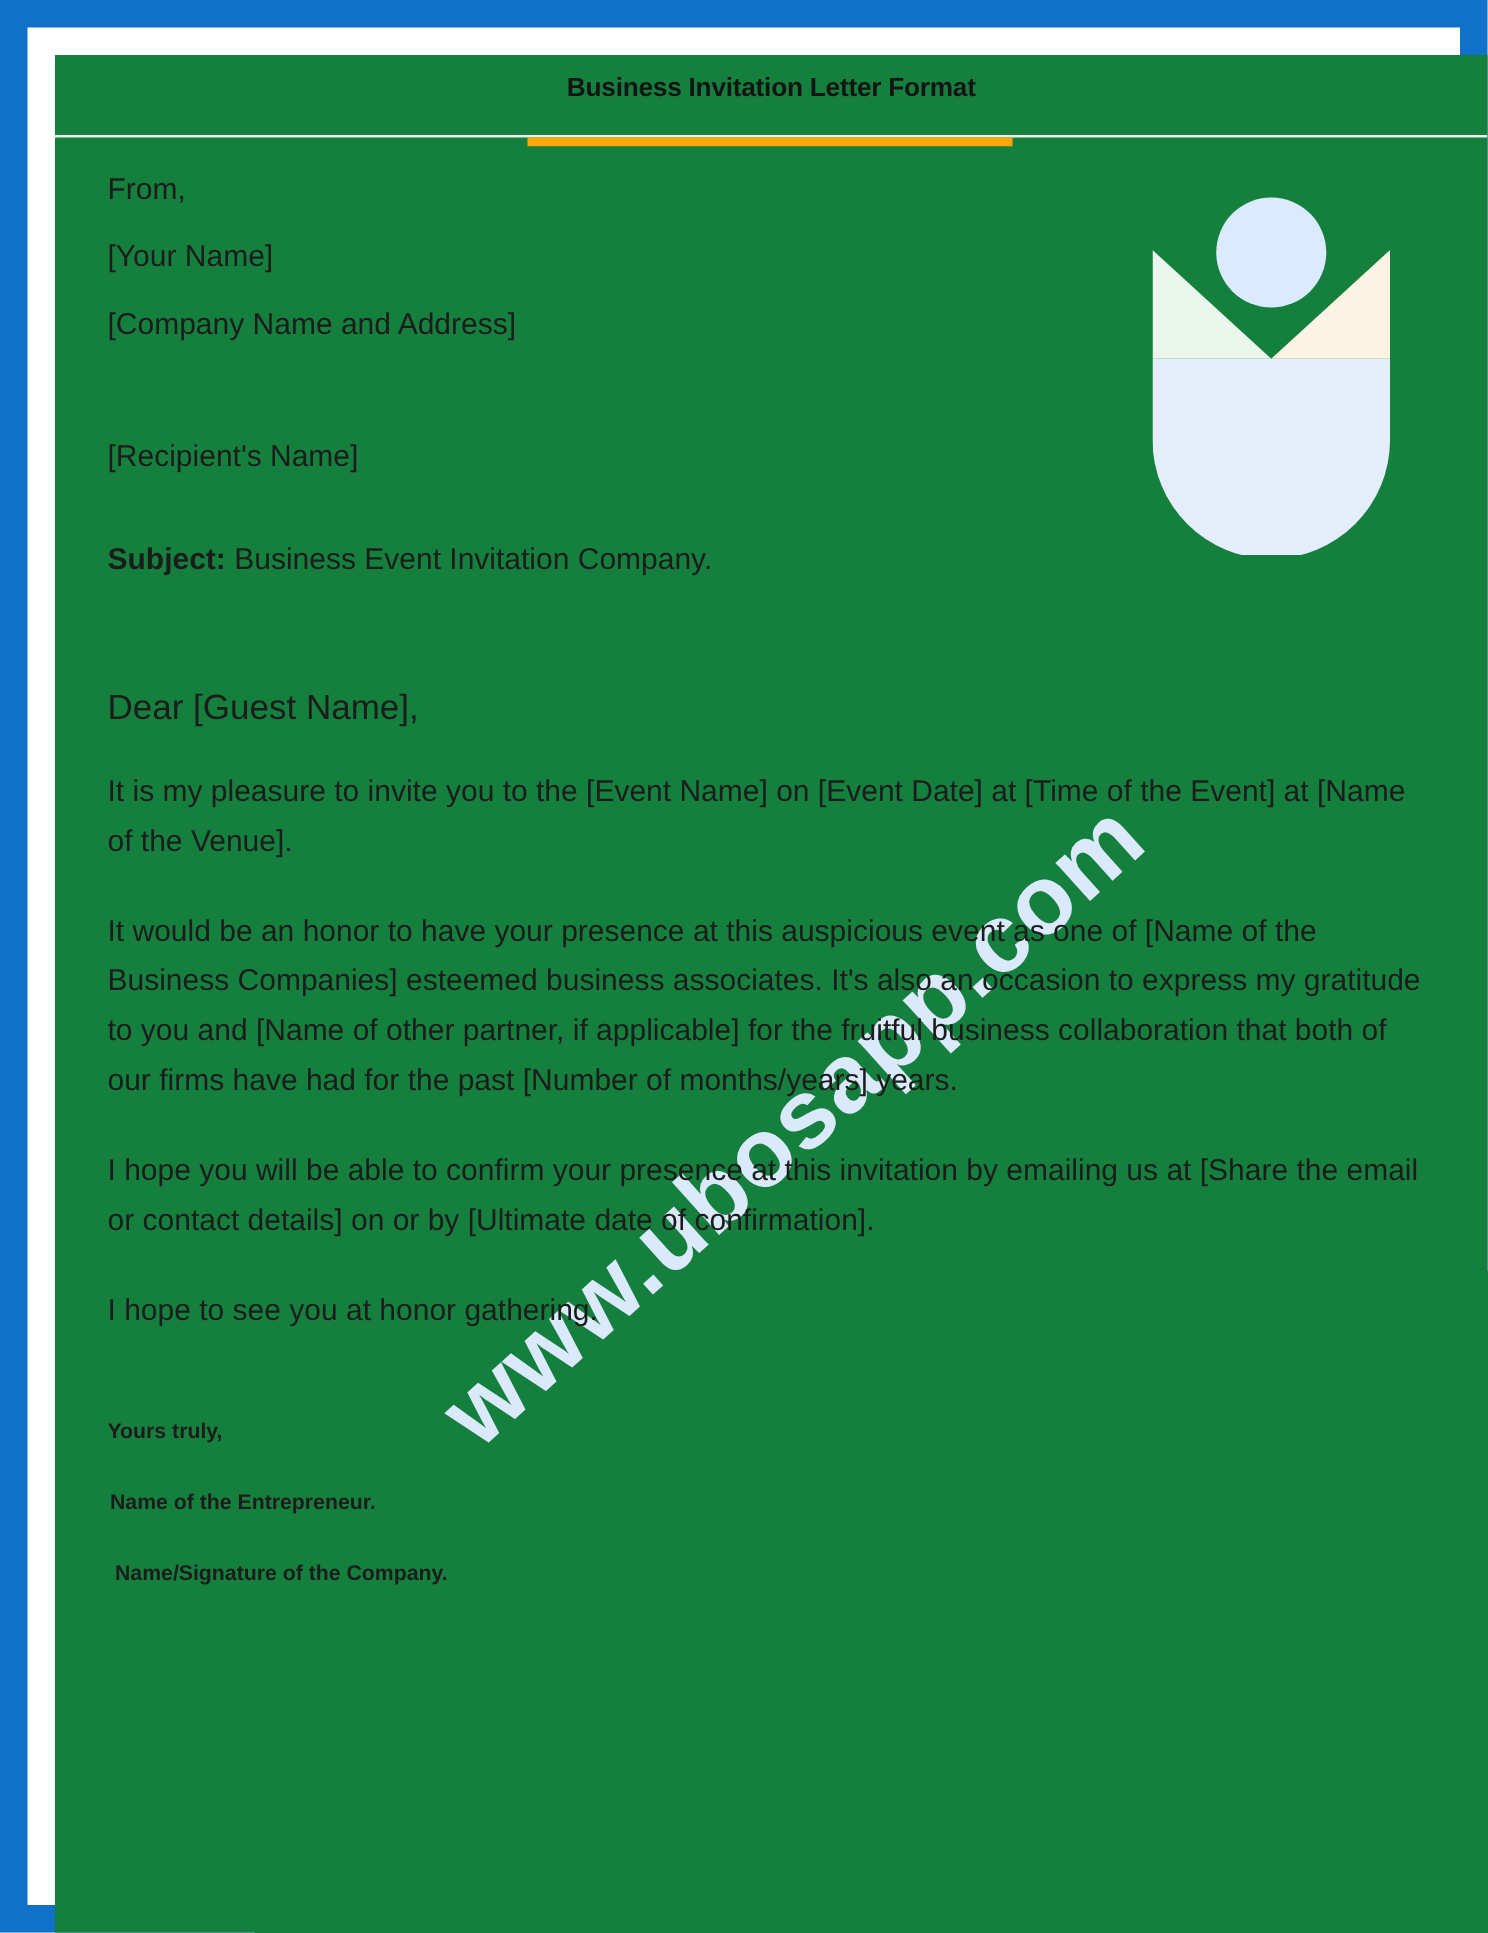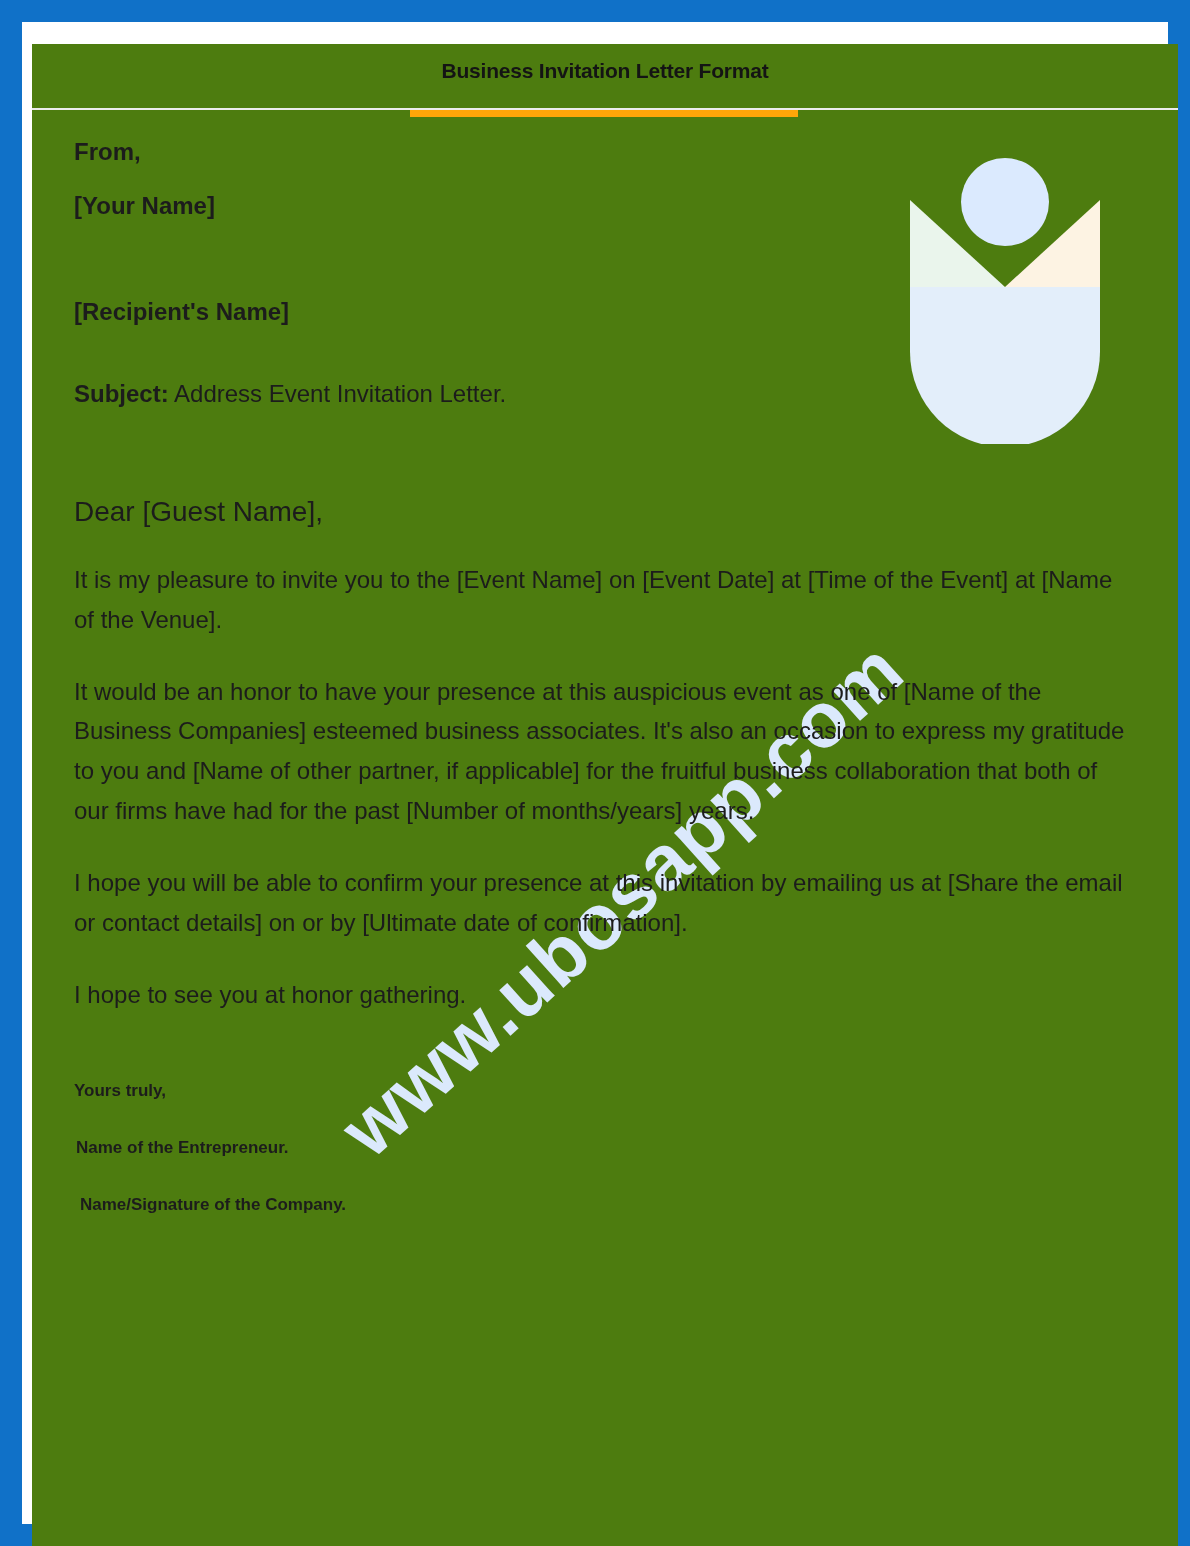--- a/index.html
+++ b/index.html
@@ -19,25 +19,25 @@
   
   #page-frame {
     position: absolute;
     inset: 0;
     border: 22px solid #1071c8;
     background: #ffffff;
   }
 
   #page-inner {
     position: absolute;
-    left: 10px;
+    left: 22px;
     top: 22px;
     width: 1146px;
     height: 1502px;
-    background: #4d7c0f;
+    background: #15803d;
     overflow: hidden;
   }
 
   
   #doc-header {
     position: relative;
     height: 66px;
     width: 100%;
     border-bottom: 2px solid #ececec;
   }
@@ -98,21 +98,21 @@
     top: 96px;
     width: 1058px;
     z-index: 3;
   }
 
   .addr-line {
     font-size: 24px;
     color: #1c1c1c;
     line-height: 1.0;
     margin-bottom: 30px;
-    font-weight: 700;
+    font-weight: 400;
   }
 
   .addr-gap { height: 26px; }
 
   .subject-line {
     font-size: 24px;
     color: #1c1c1c;
     margin-top: 56px;
   }
   .subject-label { font-weight: bold; }
@@ -162,31 +162,32 @@
         <path d="M0 133 L190 133 L190 198 A95 95 0 0 1 0 198 Z" fill="#e3eefa"></path>
       </svg>
     </div>
 
     <div id="watermark">www.ubosapp.com</div>
 
     <div id="letter-body">
 
       <div class="addr-line">From,</div>
       <div class="addr-line">[Your Name]</div>
+      <div class="addr-line">[Company Name and Address]</div>
 
       <div class="addr-gap"></div>
 
 
       <div class="addr-gap"></div>
 
       <div class="addr-line">[Recipient's Name]</div>
 
       <div class="subject-line">
         <span class="subject-label">Subject:</span>
-        <span>Address Event Invitation Letter.</span>
+        <span>Business Event Invitation Company.</span>
       </div>
 
       <div class="salutation">Dear [Guest Name],</div>
 
       <div class="para">It is my pleasure to invite you to the [Event Name] on [Event Date] at [Time of the Event] at [Name of the Venue].</div>
       <div class="para">It would be an honor to have your presence at this auspicious event as one of [Name of the Business Companies] esteemed business associates. It's also an occasion to express my gratitude to you and [Name of other partner, if applicable] for the fruitful business collaboration that both of our firms have had for the past [Number of months/years] years.</div>
       <div class="para">I hope you will be able to confirm your presence at this invitation by emailing us at [Share the email or contact details] on or by [Ultimate date of confirmation].</div>
       <div class="para">I hope to see you at honor gathering.</div>
 
       <div class="sign-block">

